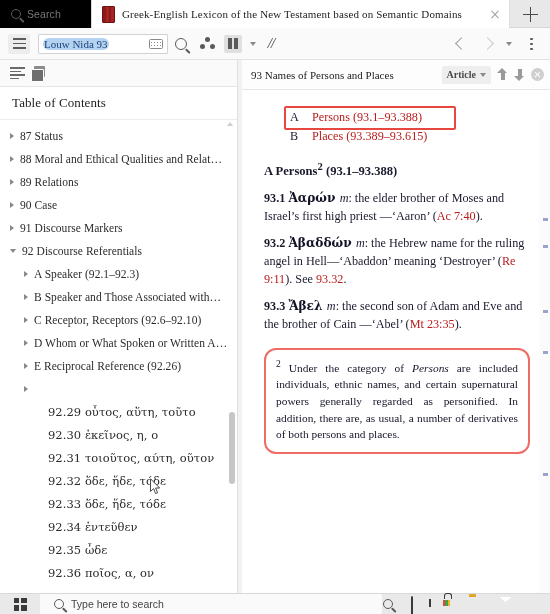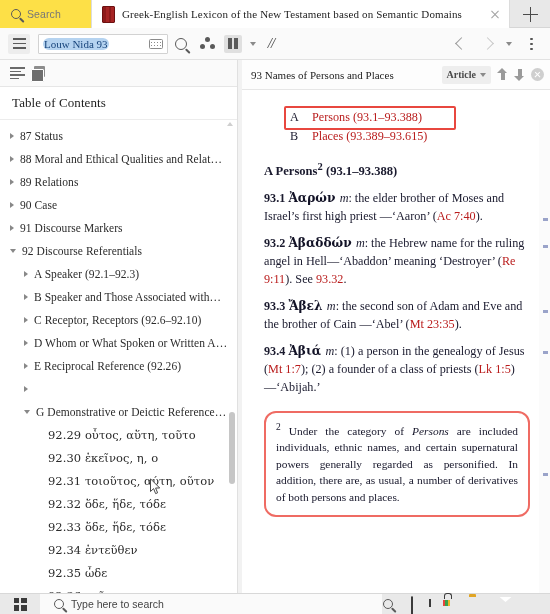--- a/index.html
+++ b/index.html
@@ -20,21 +20,21 @@
 
   
   .tabstrip {
     position: absolute; left: 0; top: 0; width: 550px; height: 28px;
     background: #e8e8e8;
     border-bottom: 1px solid #d6d6d6;
     display: flex; align-items: stretch;
   }
   .search-tab {
     width: 92px; height: 28px;
-    background: #fde047;
+    background: #000000;
     border-right: 1px solid #dcdcdc;
     display: flex; align-items: center; gap: 6px;
     padding-left: 11px;
     cursor: pointer;
   }
   .search-tab .lbl { font-size: 10.5px; color: #777; letter-spacing: .1px; }
   .doc-tab {
     flex: 1; height: 28px; background: #ffffff;
     display: flex; align-items: center; gap: 7px;
     padding: 0 6px 0 10px; min-width: 0;
@@ -491,24 +491,20 @@
             <span class="tri r"></span>
             <span>D Whom or What Spoken or Written A…</span>
           </div>
           <div class="toc-item" style="padding-left: 24px;">
             <span class="tri r"></span>
             <span>E Reciprocal Reference (92.26)</span>
           </div>
           <div class="toc-item" style="padding-left: 24px;">
             <span class="tri r"></span>
           </div>
-          <div class="toc-item" style="padding-left: 24px;">
-            <span class="tri d"></span>
-            <span>G Demonstrative or Deictic Reference…</span>
-          </div>
           <div class="toc-item" style="padding-left: 38px;">
             <span class="tri none"></span>
             <span class="greek">92.29 οὗτος, αὕτη, τοῦτο</span>
           </div>
           <div class="toc-item" style="padding-left: 38px;">
             <span class="tri none"></span>
             <span class="greek">92.30 ἐκεῖνος, η, ο</span>
           </div>
           <div class="toc-item" style="padding-left: 38px;">
             <span class="tri none"></span>
@@ -569,21 +565,20 @@
 
         <div class="secthead">
           <span>A Persons</span><sup>2</sup>
           <span>(93.1–93.388)</span>
         </div>
 
         <div id="entries">
             <p class="para"><span class="num">93.1 </span><span class="lemma greek">Ἀαρών </span><span class="gram">m</span><span>: the elder brother of Moses and Israel’s first high priest —‘Aaron’ (</span><span class="link">Ac 7:40</span><span>).</span></p>
             <p class="para"><span class="num">93.2 </span><span class="lemma greek">Ἀβαδδών </span><span class="gram">m</span><span>: the Hebrew name for the ruling angel in Hell—‘Abaddon’ meaning ‘Destroyer’ (</span><span class="link">Re 9:11</span><span>). See </span><span class="link">93.32</span><span>.</span></p>
             <p class="para"><span class="num">93.3 </span><span class="lemma greek">Ἄβελ </span><span class="gram">m</span><span>: the second son of Adam and Eve and the brother of Cain —‘Abel’ (</span><span class="link">Mt 23:35</span><span>).</span></p>
-            <p class="para"><span class="num">93.4 </span><span class="lemma greek">Ἀβιά </span><span class="gram">m</span><span>: (1) a person in the genealogy of Jesus (</span><span class="link">Mt 1:7</span><span>); (2) a founder of a class of priests (</span><span class="link">Lk 1:5</span><span>)—‘Abijah.’</span></p>
           </div>
 
         <div class="fn-box">
           <sup>2</sup><span> Under the category of </span><i>Persons</i><span> are included individuals, ethnic names, and certain supernatural powers generally regarded as personified. In addition, there are, as usual, a number of derivatives of both persons and places.</span>
         </div>
 
         <div class="art-scroll">
           <div class="art-mark" style="top:98px"></div>
           <div class="art-mark" style="top:125px"></div>
           <div class="art-mark" style="top:190px"></div>

